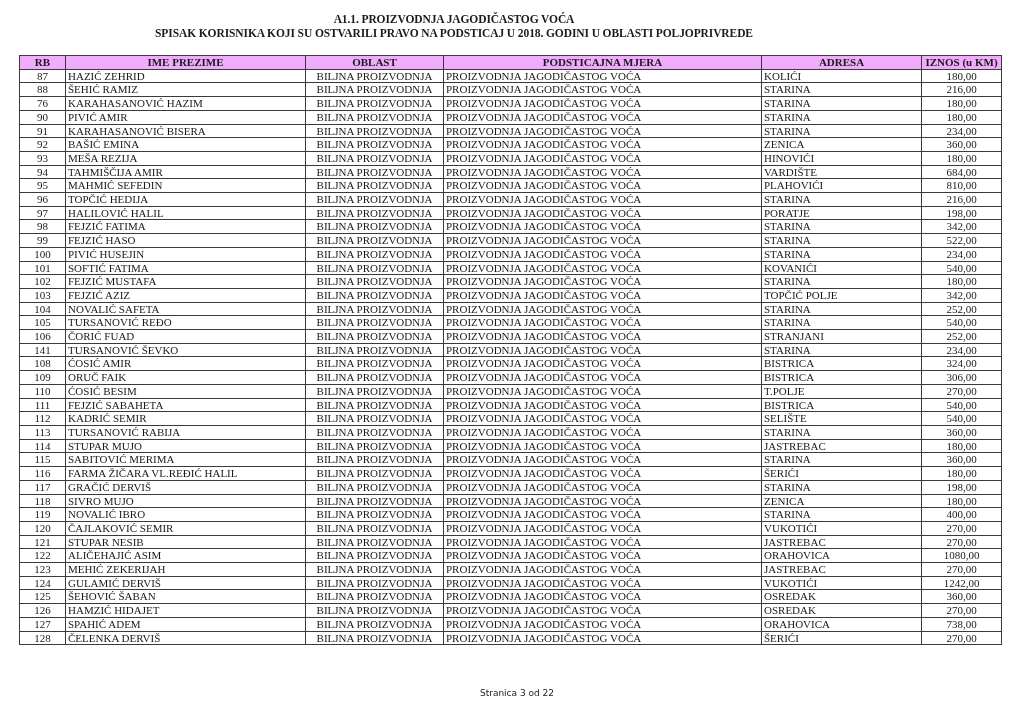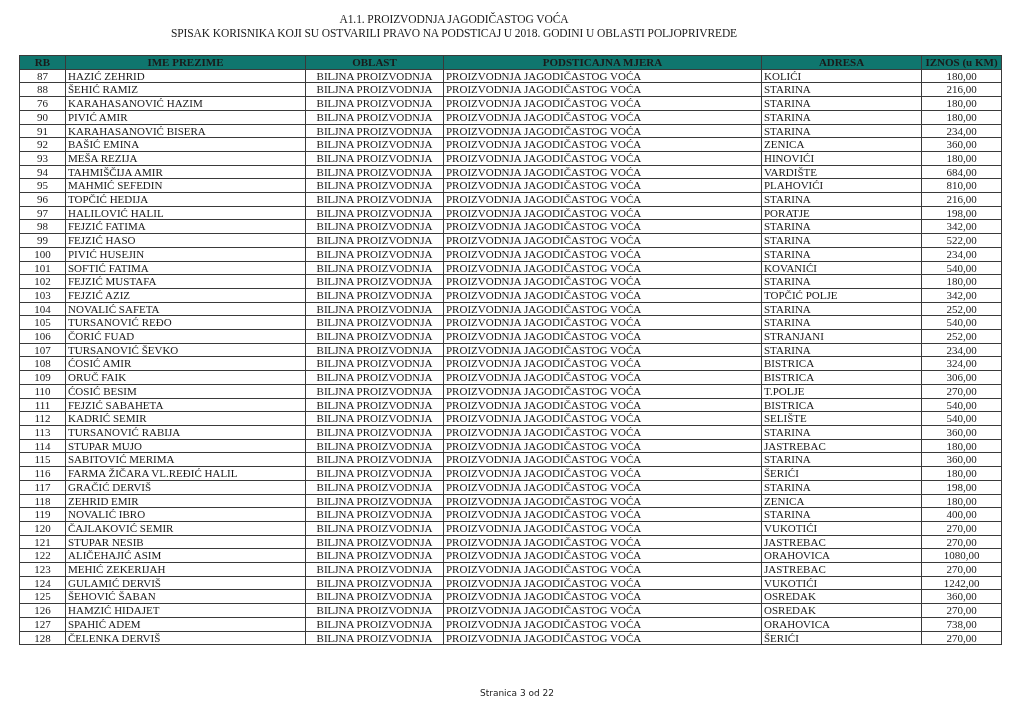--- a/index.html
+++ b/index.html
@@ -2,41 +2,41 @@
 <html><head>
   <meta charset="utf-8">
   <style>
     html, body { margin: 0; padding: 0; background: #ffffff; }
     body {
       width: 1034px; height: 719px; position: relative; overflow: hidden;
       font-family: "Liberation Serif", "DejaVu Serif", serif; color: #1a1a1a;
     }
     .title {
       position: absolute; left: 0; width: 908px; text-align: center;
-      font-weight: normal; font-size: 11.5px; letter-spacing: -0.1px;
+      font-weight: bold; font-size: 11.5px; letter-spacing: -0.1px;
     }
     .t1 { top: 13px; }
     .t2 { top: 27px; }
     table {
       position: absolute; left: 19px; top: 55px;
       border-collapse: collapse; table-layout: fixed;
       width: 982px;
     }
     col.c-rb { width: 46px; }
     col.c-ime { width: 240px; }
     col.c-obl { width: 138px; }
     col.c-mj { width: 318px; }
     col.c-adr { width: 160px; }
     col.c-izn { width: 80px; }
     th, td {
       border: 1px solid #3a3a3a; height: 12.7px; padding: 0 2px;
       font-size: 11px; line-height: 12.7px; white-space: nowrap; overflow: hidden;
       font-weight: normal;
     }
-    th { background: #0f766e; font-weight: bold; text-align: center; }
+    th { background: #f0abfc; font-weight: bold; text-align: center; }
     td.rb { text-align: center; }
     td.ime { text-align: left; }
     td.obl { text-align: center; }
     td.mj { text-align: left; }
     td.adr { text-align: left; }
     td.izn { text-align: center; }
     .footer {
       position: absolute; left: 0; width: 1034px; top: 688px; text-align: center;
       font-family: "DejaVu Sans", sans-serif; font-size: 9px; color: #222;
     }
@@ -221,21 +221,21 @@
       </tr>
       <tr>
         <td class="rb">106</td>
         <td class="ime">ČORIĆ FUAD</td>
         <td class="obl">BILJNA PROIZVODNJA</td>
         <td class="mj">PROIZVODNJA JAGODIČASTOG VOĆA</td>
         <td class="adr">STRANJANI</td>
         <td class="izn">252,00</td>
       </tr>
       <tr>
-        <td class="rb">107</td>
+        <td class="rb">141</td>
         <td class="ime">TURSANOVIĆ ŠEVKO</td>
         <td class="obl">BILJNA PROIZVODNJA</td>
         <td class="mj">PROIZVODNJA JAGODIČASTOG VOĆA</td>
         <td class="adr">STARINA</td>
         <td class="izn">234,00</td>
       </tr>
       <tr>
         <td class="rb">108</td>
         <td class="ime">ĆOSIĆ AMIR</td>
         <td class="obl">BILJNA PROIZVODNJA</td>
@@ -310,21 +310,21 @@
       <tr>
         <td class="rb">117</td>
         <td class="ime">GRAČIĆ DERVIŠ</td>
         <td class="obl">BILJNA PROIZVODNJA</td>
         <td class="mj">PROIZVODNJA JAGODIČASTOG VOĆA</td>
         <td class="adr">STARINA</td>
         <td class="izn">198,00</td>
       </tr>
       <tr>
         <td class="rb">118</td>
-        <td class="ime">ZEHRID EMIR</td>
+        <td class="ime">SIVRO MUJO</td>
         <td class="obl">BILJNA PROIZVODNJA</td>
         <td class="mj">PROIZVODNJA JAGODIČASTOG VOĆA</td>
         <td class="adr">ZENICA</td>
         <td class="izn">180,00</td>
       </tr>
       <tr>
         <td class="rb">119</td>
         <td class="ime">NOVALIĆ IBRO</td>
         <td class="obl">BILJNA PROIZVODNJA</td>
         <td class="mj">PROIZVODNJA JAGODIČASTOG VOĆA</td>

